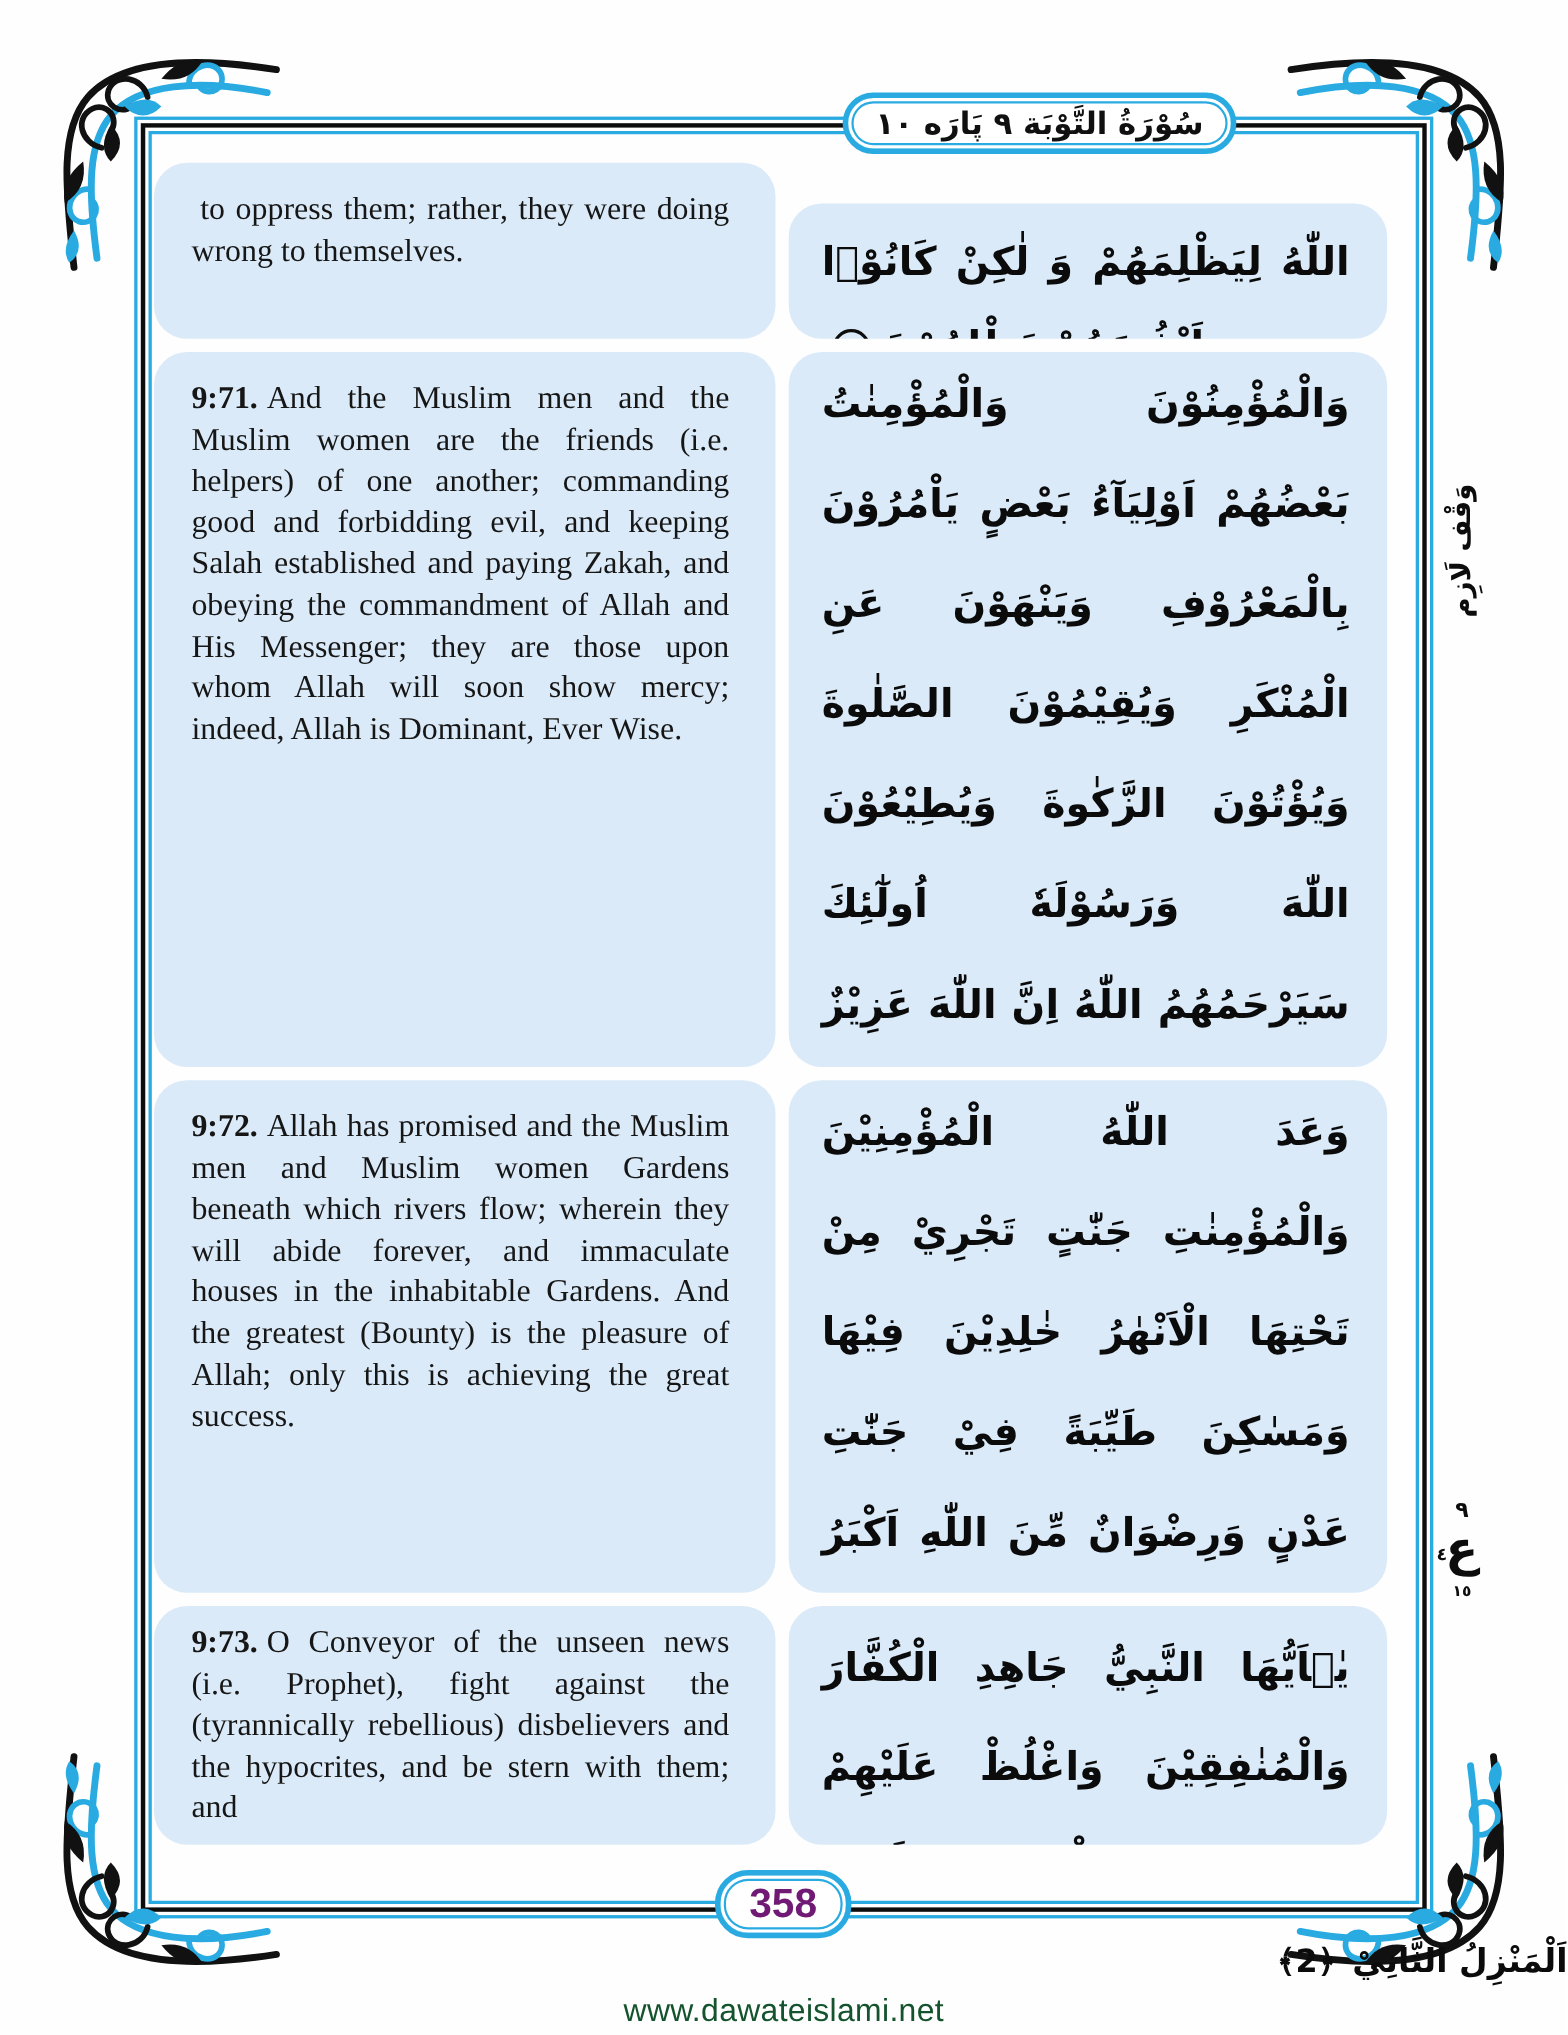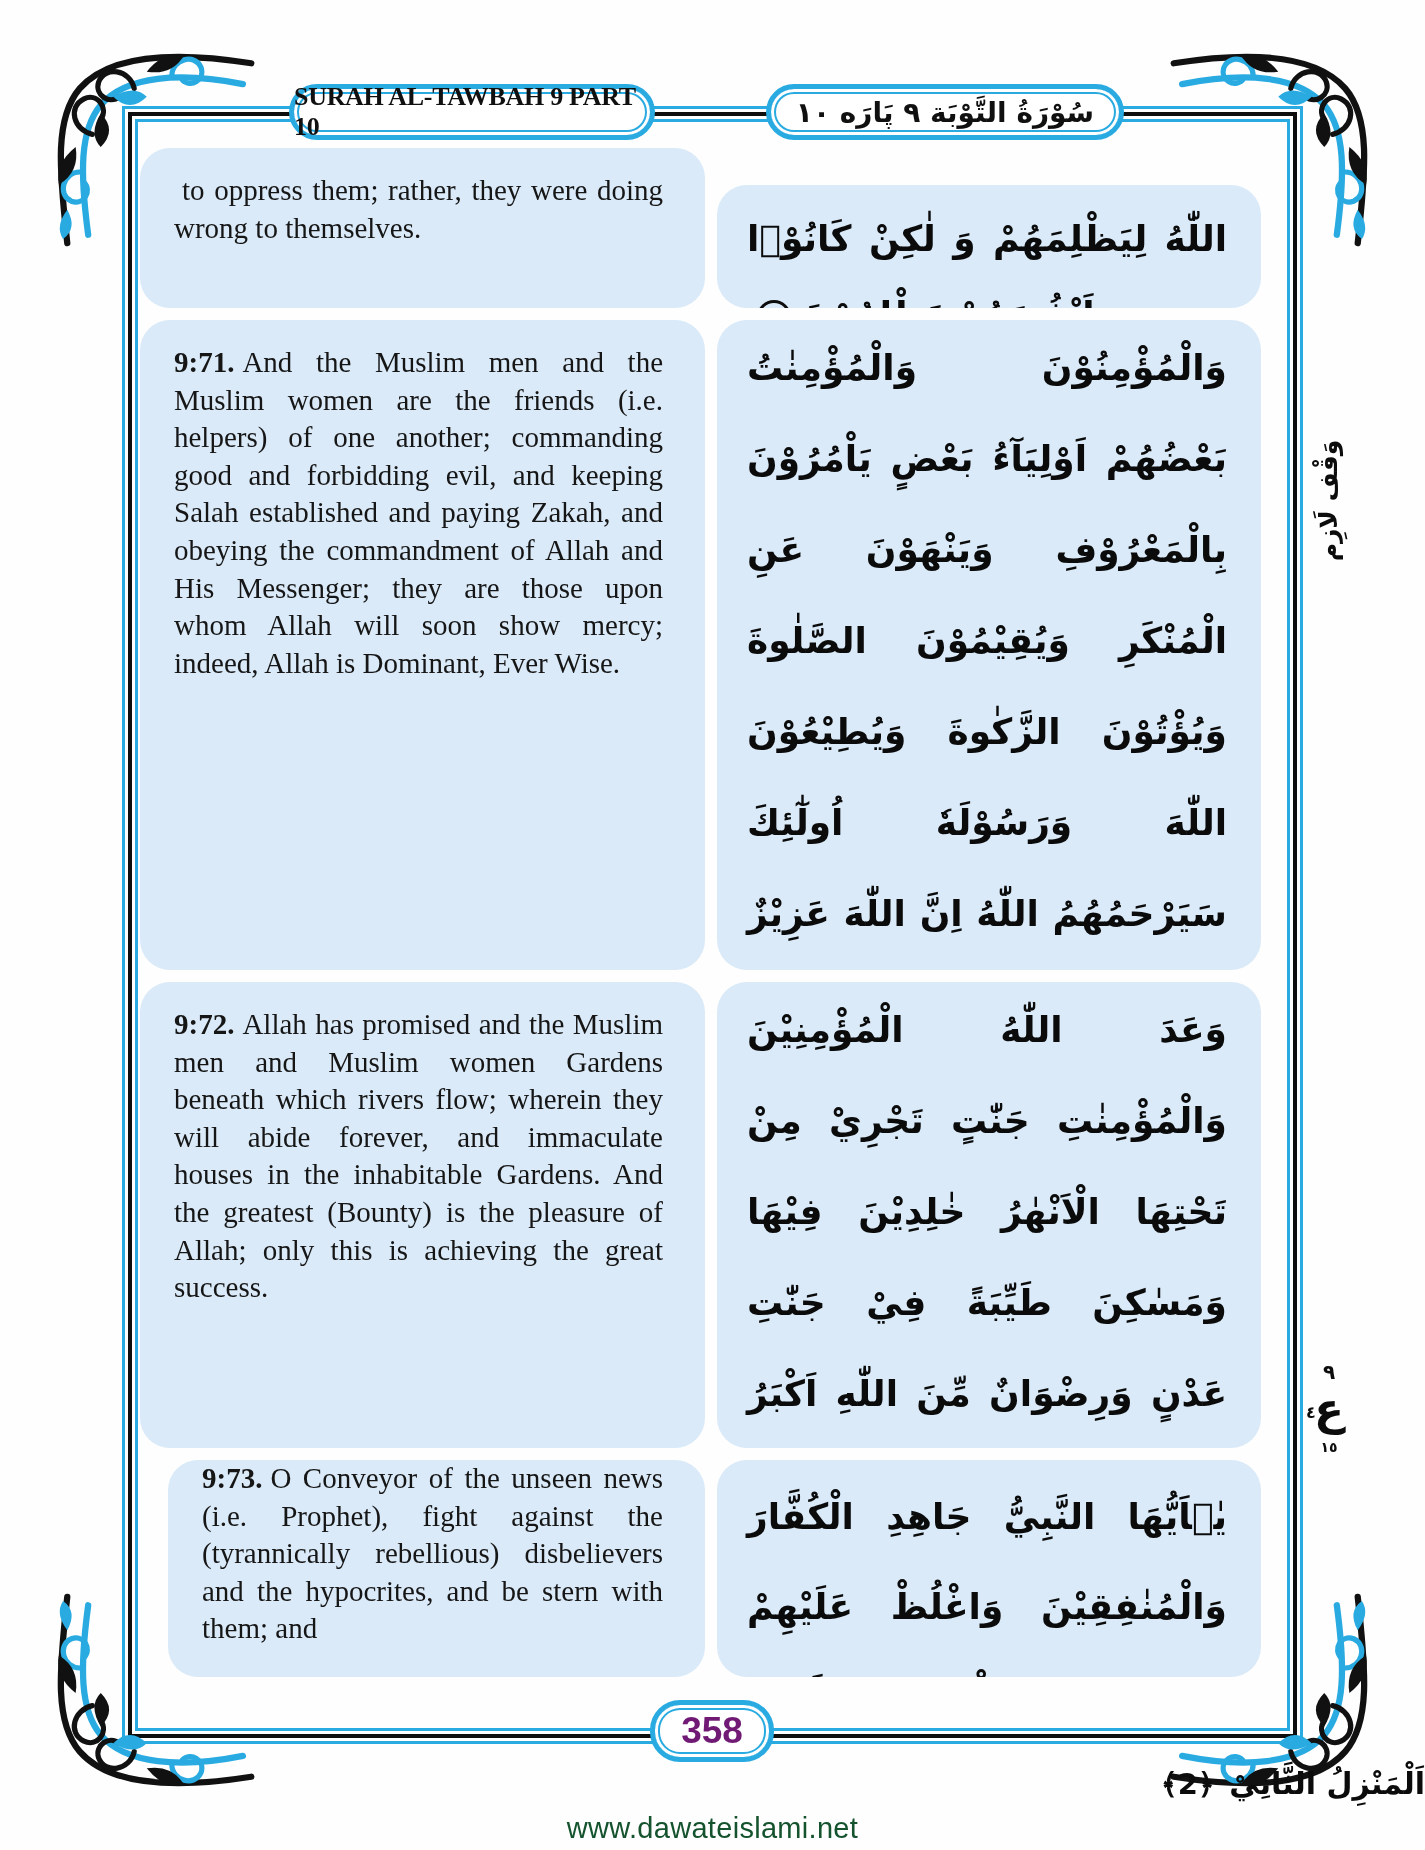--- a/index.html
+++ b/index.html
@@ -48,21 +48,21 @@
     z-index:3;
     gap:12px;
   }
   .block { background:#DAEAF8; border-radius:30px; overflow:hidden; box-sizing:border-box; }
   .en {
     padding:24px 42px 0 34px;
     font-size:29px; line-height:37.6px; text-align:justify;
     color:#161616;
   }
   .en .vnum { font-weight:bold; margin-right:8px; }
-  .en4 { padding-top:0;margin-left:28px; }
+  .en4 { padding-top:15px; }
   .ar {
     direction:rtl; text-align:justify; text-align-last:left;
     font-family:"DejaVu Sans",sans-serif; font-weight:bold;
     font-size:36px; color:#0b0b0b;
     padding:6px 34px 0 30px;
   }
   .ar1 { line-height:76px; padding-top:16px;margin-top:37px; }
   .ar2 { line-height:91px; padding-top:2px; }
   .ar3 { line-height:91px; padding-top:2px; }
   .ar4 { line-height:90px; padding-top:12px; }
@@ -172,23 +172,20 @@
       <path stroke="#29ABE2" stroke-width="2.5" d="M64 20 c0 -8 11 -11 14 -4 c2 6 -5 10 -9 6"></path>
       <path stroke="#29ABE2" stroke-width="2.5" d="M20 66 c-8 0 -11 11 -4 14 c6 2 10 -5 6 -9"></path>
       <path fill="#111111" stroke="none" d="M52 18 q8 -10 18 -8 q-6 10 -18 8z"></path>
       <path fill="#111111" stroke="none" d="M18 54 q-10 8 -8 18 q10 -6 8 -18z"></path>
       <path fill="#29ABE2" stroke="none" d="M36 30 q10 -6 16 0 q-8 8 -16 0z"></path>
       <path fill="#111111" stroke="none" d="M30 38 q-6 10 0 16 q8 -8 0 -16z"></path>
       <path fill="#29ABE2" stroke="none" d="M14 84 q-6 8 -2 14 q7 -5 2 -14z"></path>
     </g>
   </svg>
 
-  <div class="pill pill-left">
-    <span>SURAH AL-TAWBAH 9 PART 10</span>
-  </div>
   <div class="pill pill-right">
     <span>سُوْرَةُ التَّوْبَة ٩ پَارَه ١٠</span>
   </div>
 
   <div class="grid">
 
     <div class="block en">
       <span class="vnum"></span><span>to oppress them; rather, they were doing wrong to themselves.</span>
     </div>
     <div class="block ar ar1">

